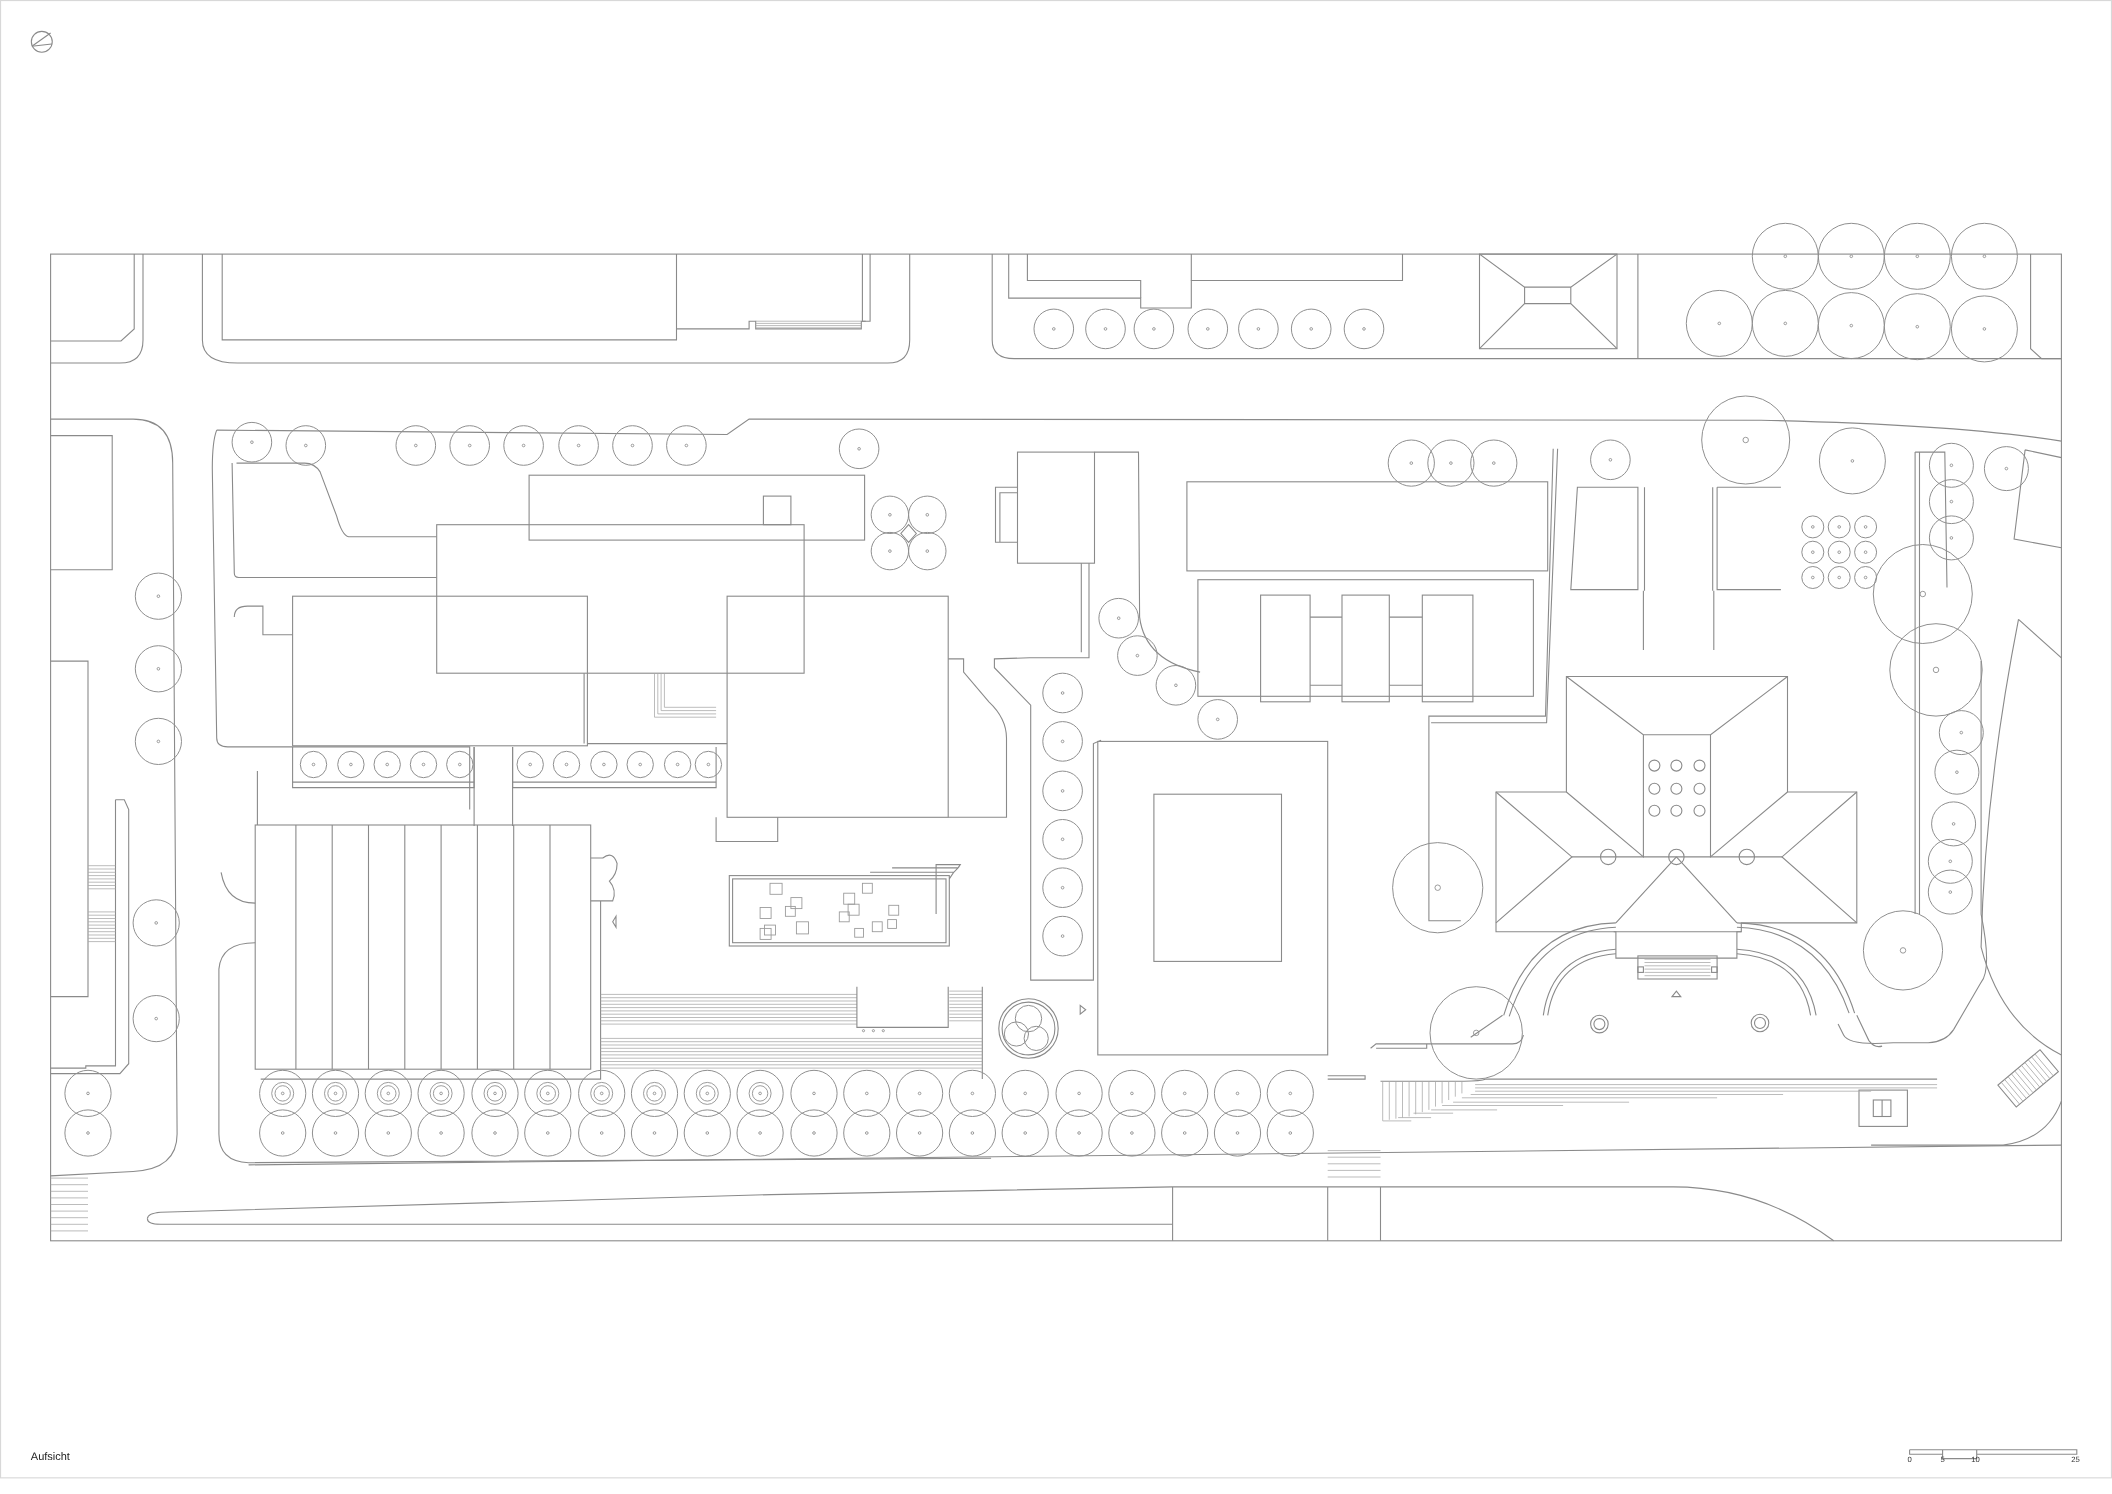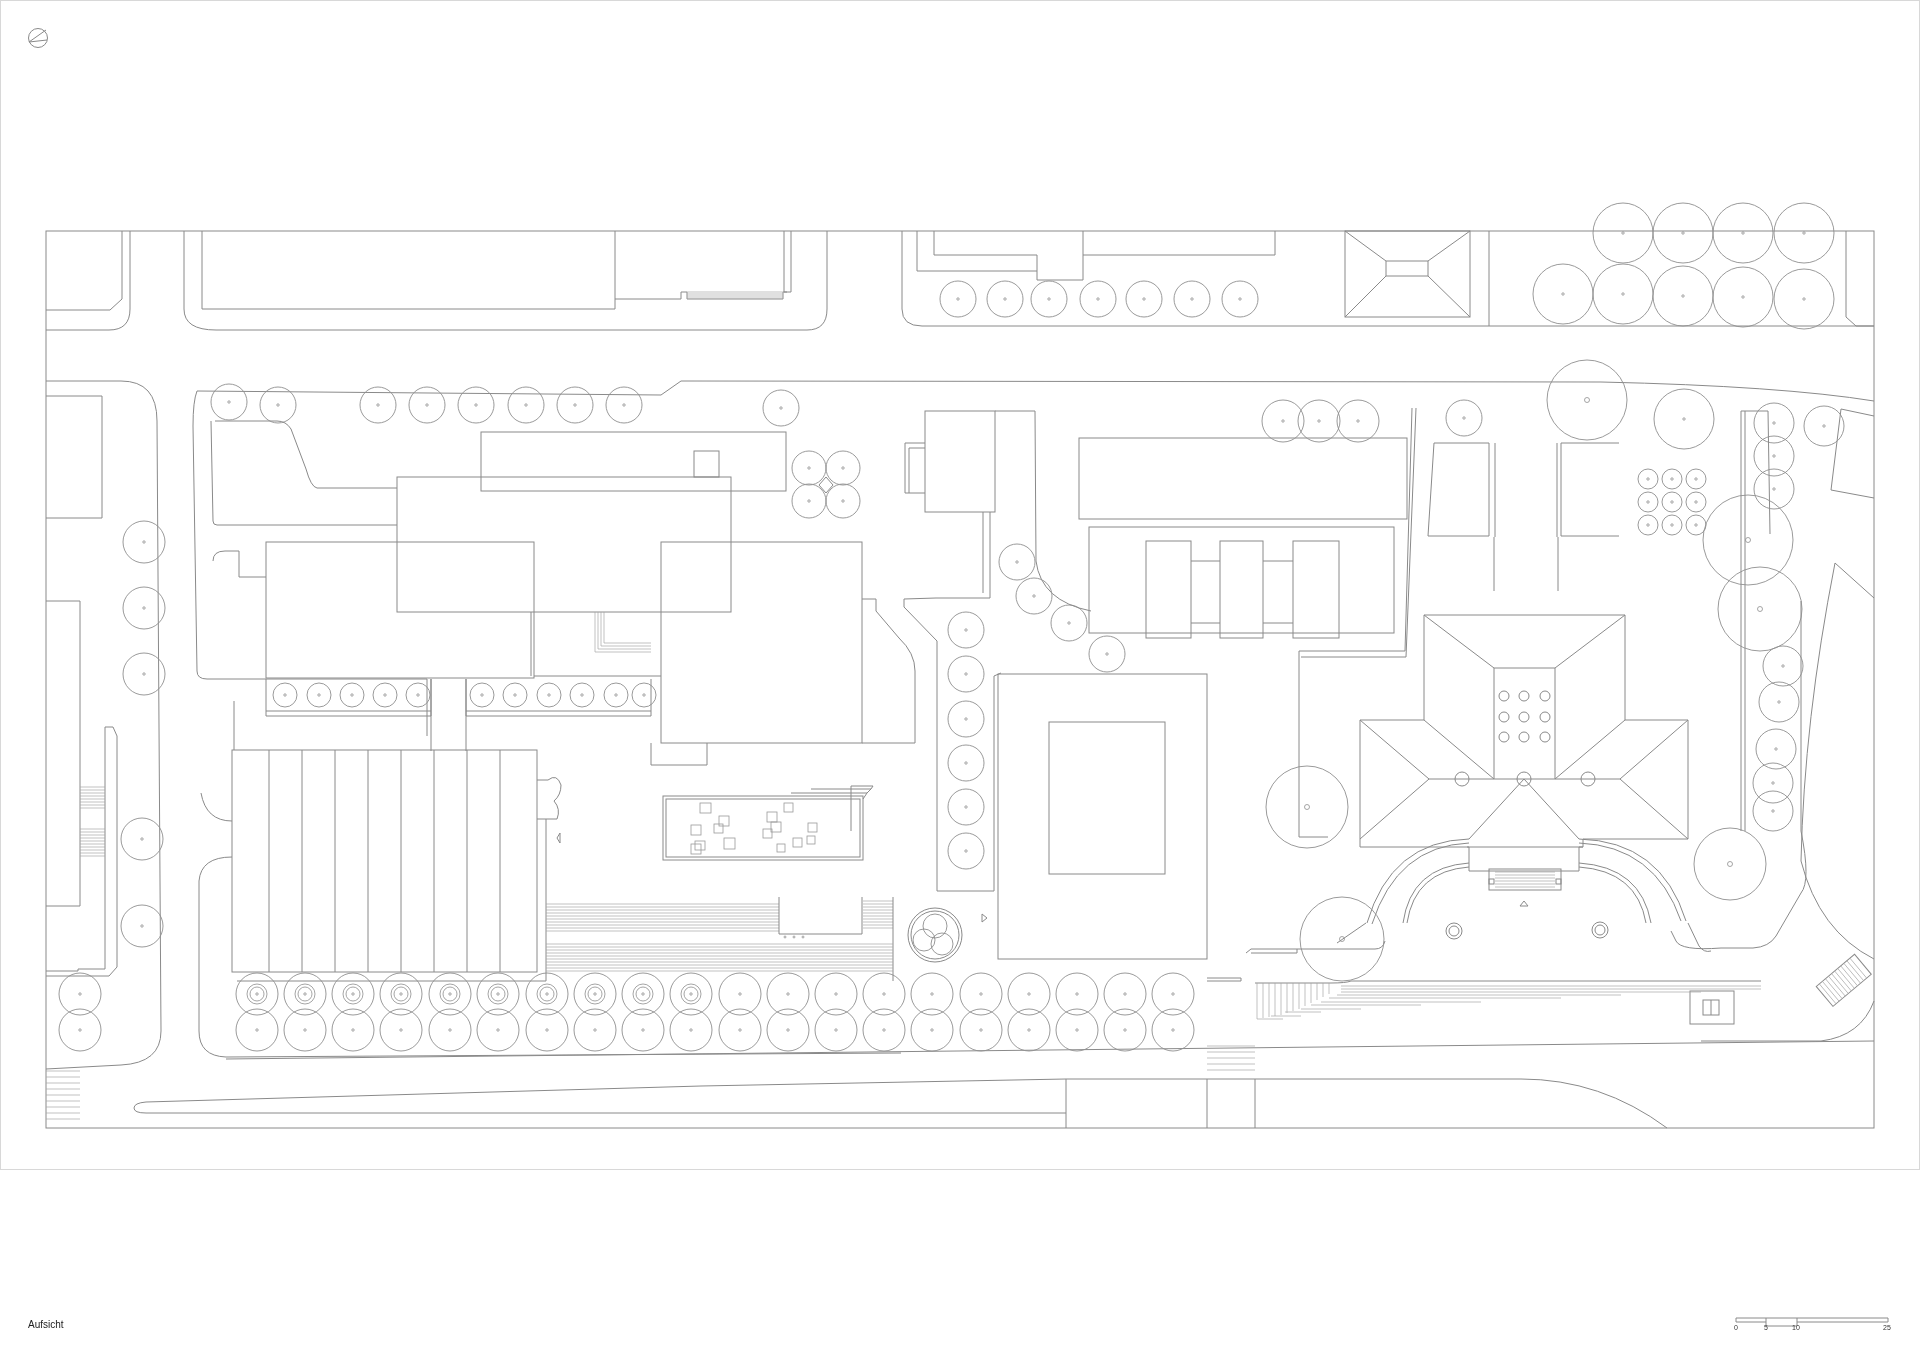--- a/index.html
+++ b/index.html
@@ -1,17 +1,17 @@
 <!DOCTYPE html>
 <html><head>
 <meta charset="utf-8">
 <style>
   html,body{margin:0;padding:0;background:#ffffff;}
   body{width:1920px;height:1358px;position:relative;overflow:hidden;font-family:"DejaVu Sans",sans-serif;}
-  #sheet{position:absolute;left:0;top:0;width:1920px;height:1170px;border:1px solid #d8d8d8;box-sizing:border-box;}
+  #sheet{position:absolute;left:0;top:0;width:1920px;height:1344px;border:1px solid #d8d8d8;box-sizing:border-box;}
   svg{position:absolute;left:0;top:0;}
   .ln{fill:none;stroke:#8a8a8a;stroke-width:1;}
   .lt{fill:none;stroke:#9a9a9a;stroke-width:0.8;}
   .hatch{fill:none;stroke:#a8a8a8;stroke-width:0.7;}
   .tree{fill:none;stroke:#8e8e8e;stroke-width:0.9;}
   .dot{fill:none;stroke:#8e8e8e;stroke-width:0.8;}
   #caption{position:absolute;left:27px;top:1318px;font-size:10px;color:#222;font-family:"Liberation Sans",sans-serif;}
   .scale-lbl{position:absolute;top:1323px;font-size:7px;color:#333;font-family:"Liberation Sans",sans-serif;}
 </style>
 </head>

